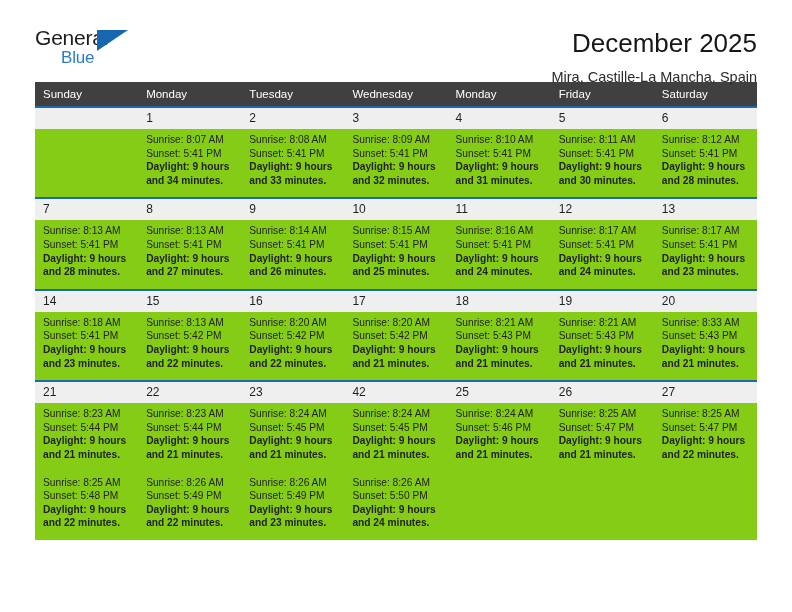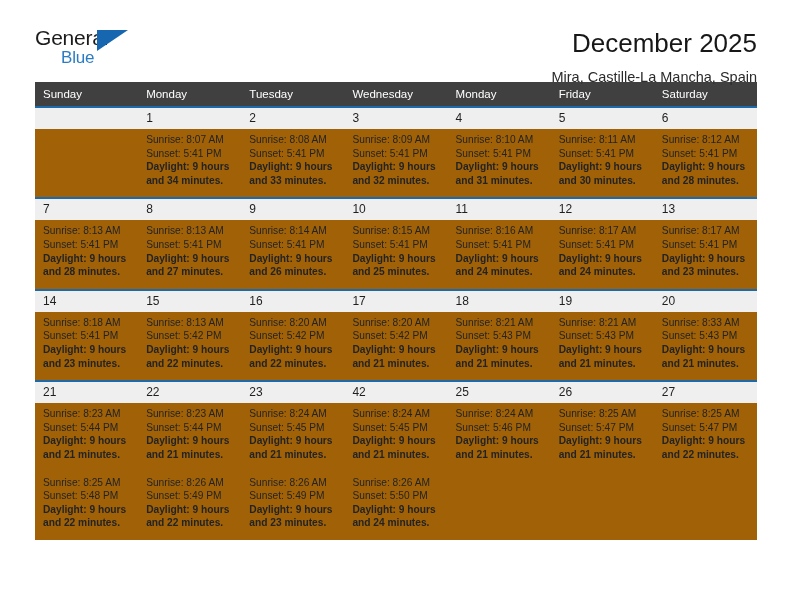--- a/index.html
+++ b/index.html
@@ -108,21 +108,21 @@
   .daynum-row td {
     background: #efefef;
     font-size: 12px;
     color: #1f1f1f;
     padding: 3px 0 4px 8px;
     height: 18px;
     box-sizing: border-box;
     vertical-align: top;
   }
   .info-row td {
-    background: #a16207;
+    background: #84cc16;
     font-size: 10.2px;
     line-height: 13.6px;
     color: #232323;
     padding: 4px 6px 10px 8px;
     vertical-align: top;
     height: 58px;
     box-sizing: border-box;
   }
   .info-row td.empty { color: transparent; }
   .info-line { display: block; white-space: nowrap; }

